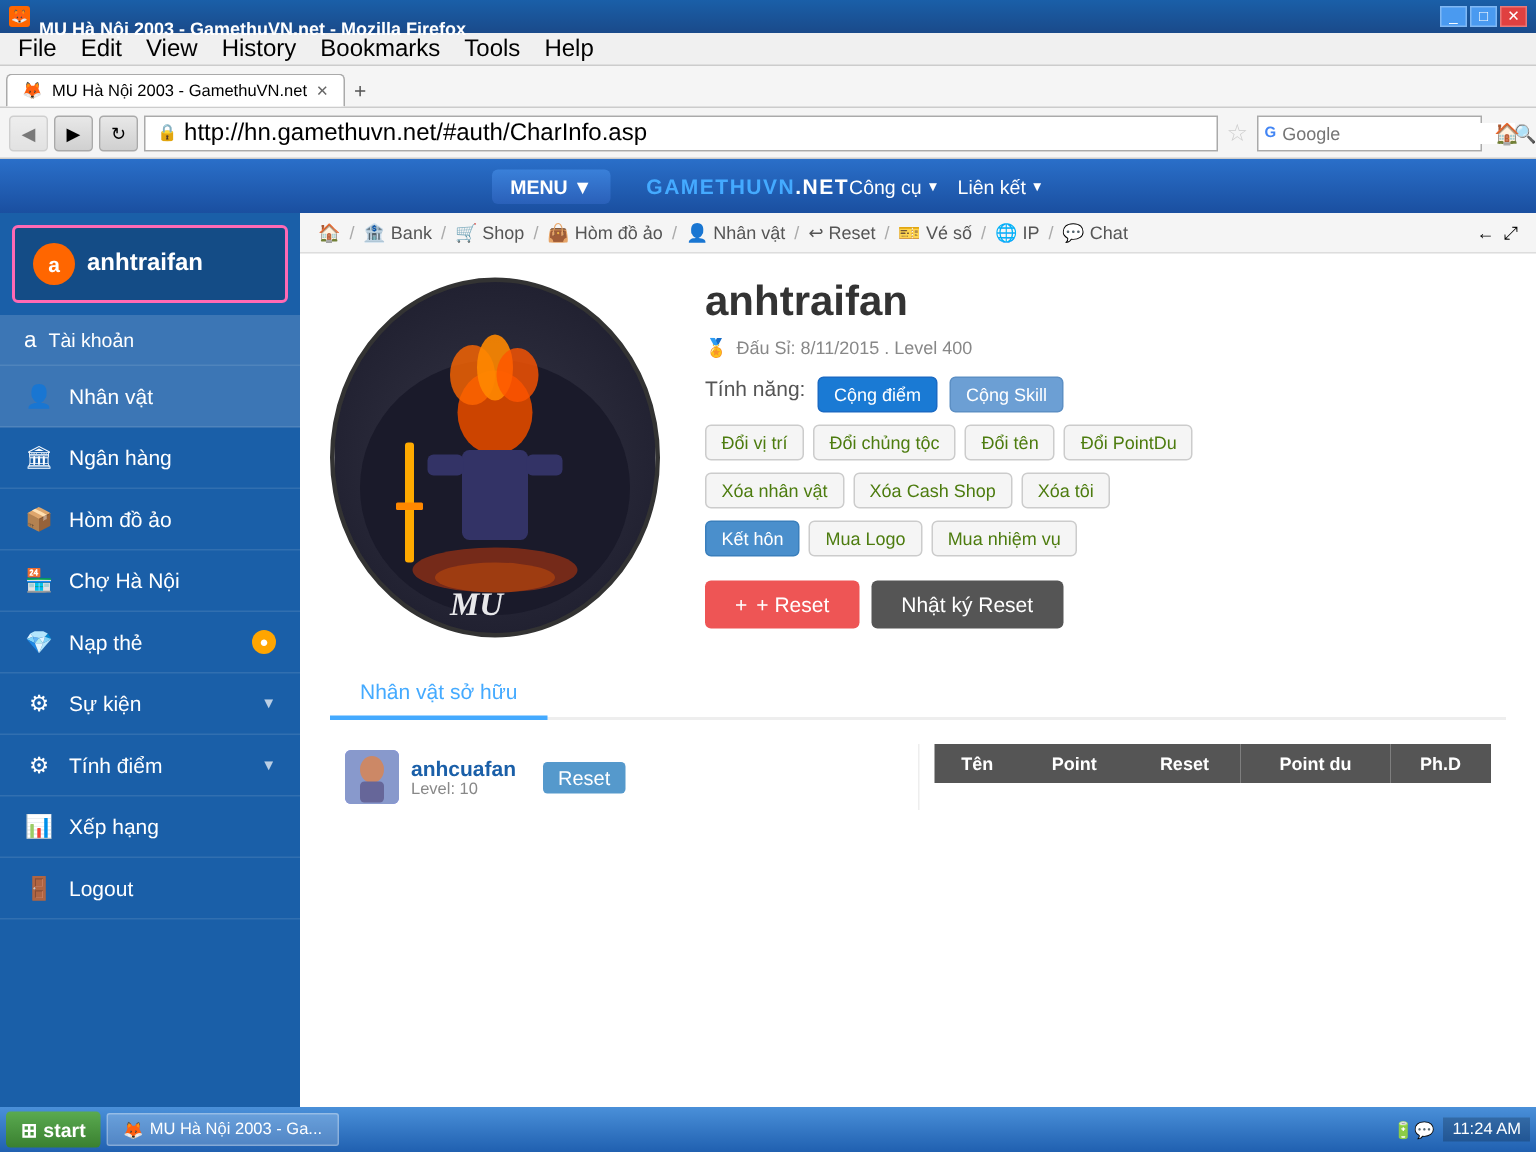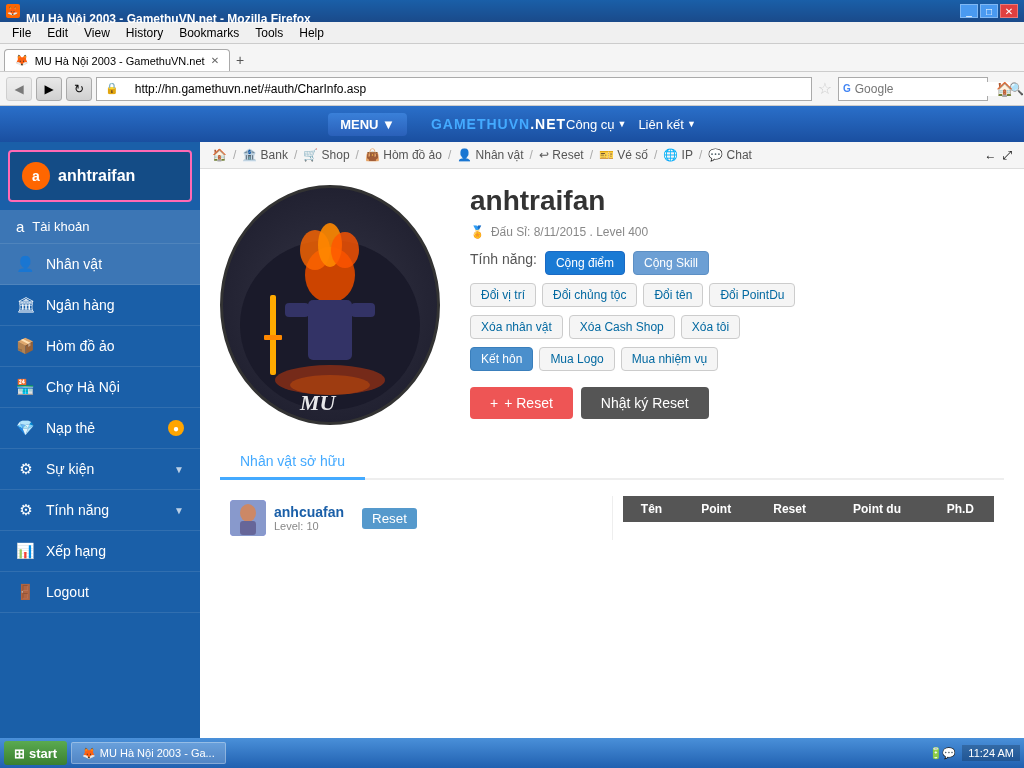--- a/index.html
+++ b/index.html
@@ -26,21 +26,21 @@
 
     
     .menubar {
       background: #f0f0f0;
       height: 22px;
       display: flex;
       align-items: center;
       padding: 0 4px;
       border-bottom: 1px solid #ccc;
     }
-    .menubar-item { padding: 2px 8px; font-size: 12px; cursor: pointer; }
+    .menubar-item { padding: 2px 8px; font-size: 16px; cursor: pointer; }
 
     
     .tabbar {
       background: #f5f5f5;
       height: 28px;
       display: flex;
       align-items: flex-end;
       padding: 0 4px;
       border-bottom: 1px solid #ccc;
     }
@@ -84,21 +84,21 @@
     .url-bar {
       flex: 1;
       height: 24px;
       border: 1px solid #aaa;
       padding: 0 8px;
       font-size: 12px;
       background: white;
       display: flex; align-items: center;
     }
     .url-lock { color: #888; margin-right: 4px; font-size: 11px; }
-    .url-text { font-size: 12px; color: #000; margin-left: 12px; }
+    .url-text { font-size: 16px; color: #000; }
     .star-btn { color: #ccc; font-size: 16px; margin: 0 2px; cursor: pointer; }
     .google-box {
       width: 150px; height: 24px;
       border: 1px solid #aaa;
       background: white;
       display: flex; align-items: center;
       padding: 0 4px;
     }
     .google-logo { font-size: 10px; color: #4285f4; font-weight: bold; margin-right: 4px; }
     .google-search-input { border: none; outline: none; flex: 1; font-size: 12px; }
@@ -236,21 +236,21 @@
     
     .feature-label { font-size: 14px; color: #555; margin-bottom: 8px; }
     .feature-buttons { display: flex; flex-wrap: wrap; gap: 6px; margin-bottom: 8px; }
     .feature-btn {
       padding: 4px 10px;
       border: 1px solid #ccc;
       border-radius: 4px;
       background: #f5f5f5;
       cursor: pointer;
       font-size: 12px;
-      color: #0369a1;
+      color: #4d7c0f;
     }
     .feature-btn.primary { background: #1a7ad4; color: white; border-color: #1a6ac4; }
     .feature-btn.secondary { background: #6c9fd4; color: white; border-color: #5c8fc4; }
     .feature-btn.active-outline { border-color: #1a7ad4; }
 
     
     .action-buttons { display: flex; gap: 8px; margin-top: 16px; }
     .btn-reset { background: #e55; color: white; border: none; padding: 8px 20px; border-radius: 4px; cursor: pointer; font-size: 14px; display: flex; align-items: center; gap: 6px; }
     .btn-nhatky { background: #555; color: white; border: none; padding: 8px 20px; border-radius: 4px; cursor: pointer; font-size: 14px; }
 
@@ -423,21 +423,21 @@
         <span>Nạp thẻ</span>
         <span class="sidebar-badge">●</span>
       </div>
       <div class="sidebar-item">
         <span class="sidebar-item-icon">⚙</span>
         <span>Sự kiện</span>
         <span class="sidebar-arrow">▼</span>
       </div>
       <div class="sidebar-item">
         <span class="sidebar-item-icon">⚙</span>
-        <span>Tính năng</span>
+        <span>Tính điểm</span>
         <span class="sidebar-arrow">▼</span>
       </div>
       <div class="sidebar-item">
         <span class="sidebar-item-icon">📊</span>
         <span>Xếp hạng</span>
       </div>
       <div class="sidebar-item">
         <span class="sidebar-item-icon">🚪</span>
         <span>Logout</span>
       </div>

